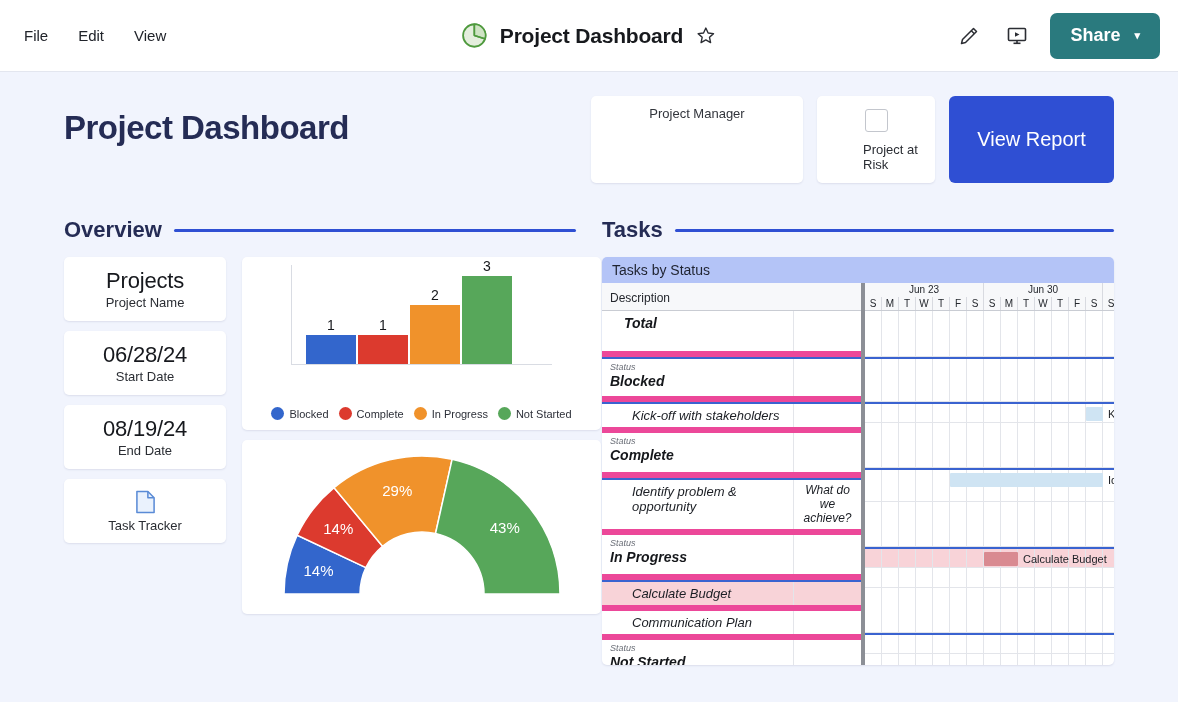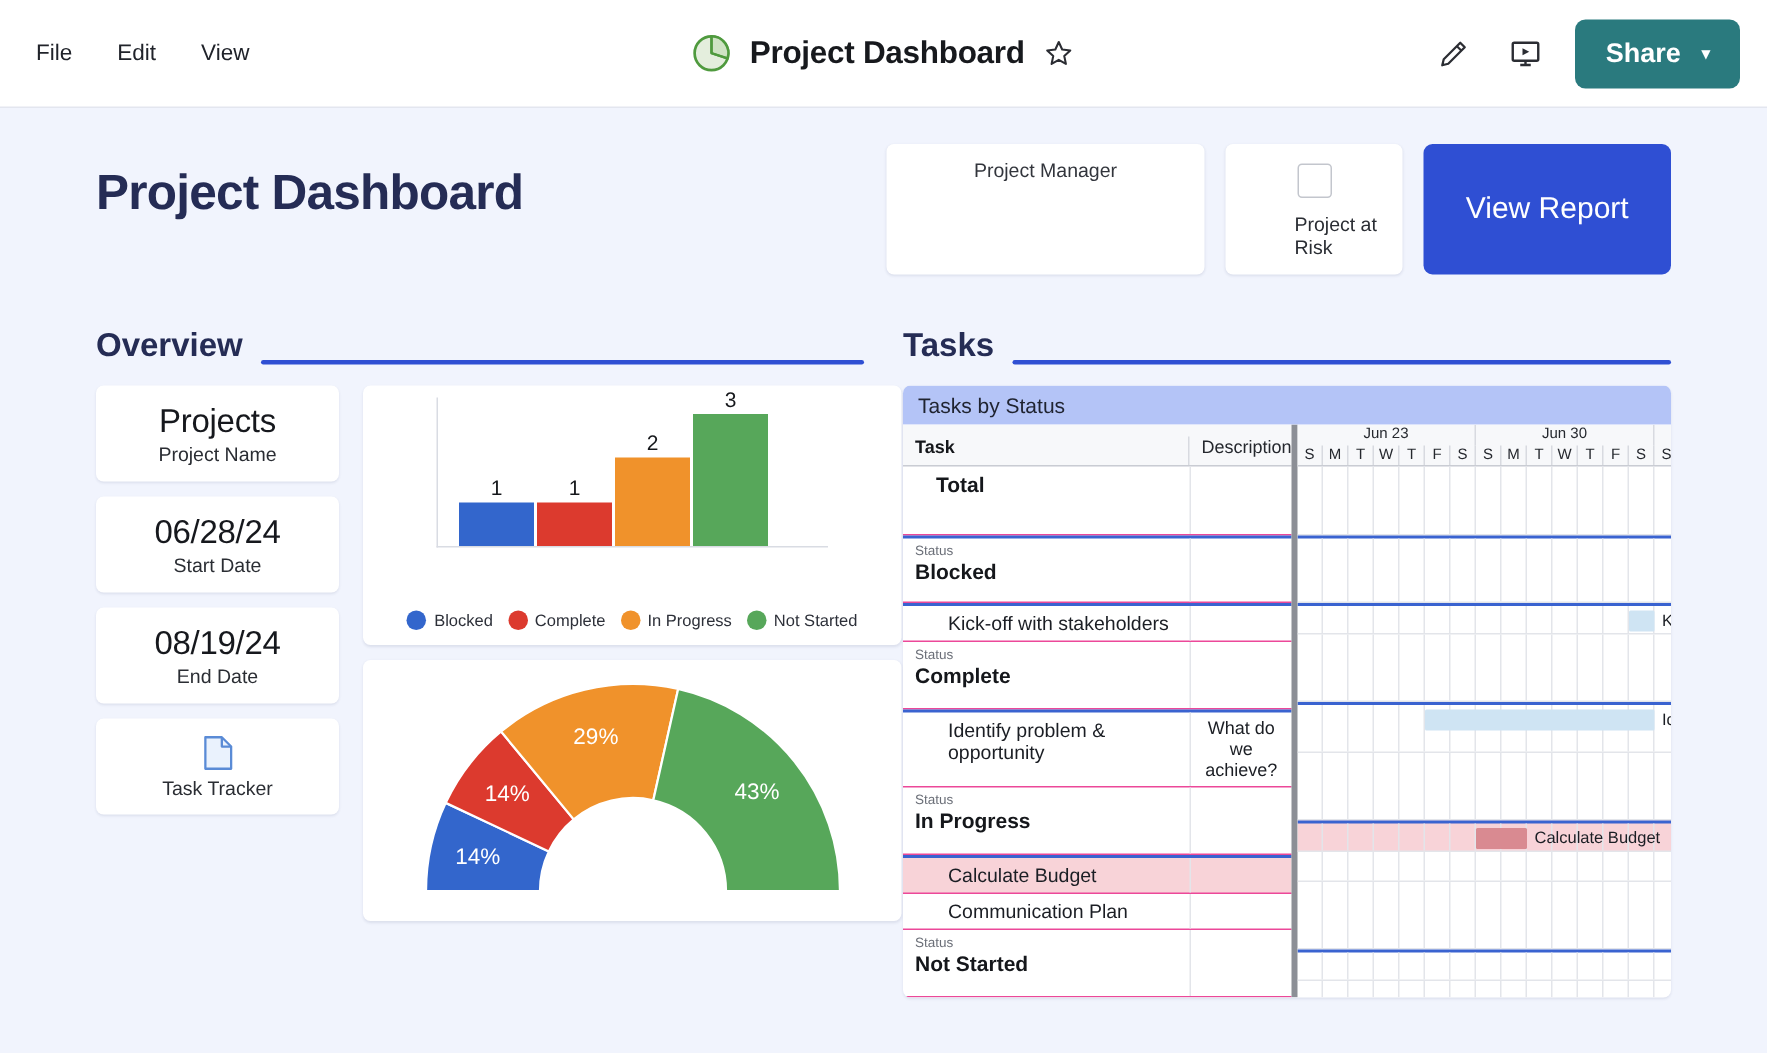--- a/index.html
+++ b/index.html
@@ -90,21 +90,21 @@
     background: #2f4fd3; color: #fff; border: none; border-radius: 6px;
     width: 165px; font-size: 20px; cursor: pointer;
     font-family: "Liberation Sans", sans-serif;
   }
 
   
   .columns { display: flex; gap: 26px; margin-top: 34px; }
   .col-left { width: 512px; flex: none; }
   .col-right { flex: 1; min-width: 0; }
 
-  .section-head { display: flex; align-items: flex-end; gap: 12px; margin-bottom: 14px; }
+  .section-head { display: flex; align-items: center; gap: 12px; margin-bottom: 14px; }
   .section-title { font-size: 22px; font-weight: bold; color: #252c55; white-space: nowrap; }
   .section-rule { flex: 1; height: 3px; background: #2f4fd3; border-radius: 2px; }
 
   
   .overview-wrap { display: flex; gap: 16px; }
   .stat-col { width: 162px; flex: none; display: flex; flex-direction: column; gap: 10px; }
   .stat-card {
     background: #fff; border-radius: 5px; height: 64px;
     box-shadow: 0 1px 2px rgba(30,40,90,0.10);
     display: flex; flex-direction: column; align-items: center;
@@ -167,21 +167,21 @@
     border-bottom: 1px solid #c9ccd3; align-items: flex-end;
   }
   .hdr-task {
     width: 192px; font-size: 12px; font-weight: bold; color: #15171b;
     padding: 0 0 5px 8px; border-right: 1px solid #d8dae0;
   }
   .hdr-desc {
     flex: 1; font-size: 12px; color: #25282e; padding: 0 0 5px 8px;
   }
 
-  .t-row { display: flex; border-bottom: 1px solid #ec4899; }
+  .t-row { display: flex; border-bottom: 6px solid #ec4899; font-style: italic; }
   .t-row.topline { border-top: 2px solid #3a63d0; }
   .t-row.risk { background: #f8d3d8; }
   .t-cell-task {
     width: 192px; border-right: 1px solid #e3e5ea;
     padding: 4px 6px 4px 8px; min-height: 22px;
   }
   .t-cell-desc {
     flex: 1; padding: 4px 6px; font-size: 12px; color: #1b1e24;
     line-height: 1.15; overflow: hidden; white-space: nowrap;
   }
@@ -382,21 +382,20 @@
         <div class="section-title">Tasks</div>
         <div class="section-rule"></div>
       </div>
 
       <div class="tasks-card">
         <div class="tasks-head">Tasks by Status</div>
         <div class="tasks-body">
 
           <div class="grid-left">
             <div class="hdr-row">
-              <div class="hdr-task">Task</div>
               <div class="hdr-desc">Description</div>
             </div>
             <div id="rows-left">
                 <div class="t-row" style="min-height: 46px;">
                   <div class="t-cell-task">
                     <div class="t-total">Total</div>
                   </div>
                   <div class="t-cell-desc"></div>
                 </div>
                 <div class="t-row topline" style="min-height: 45px;">

